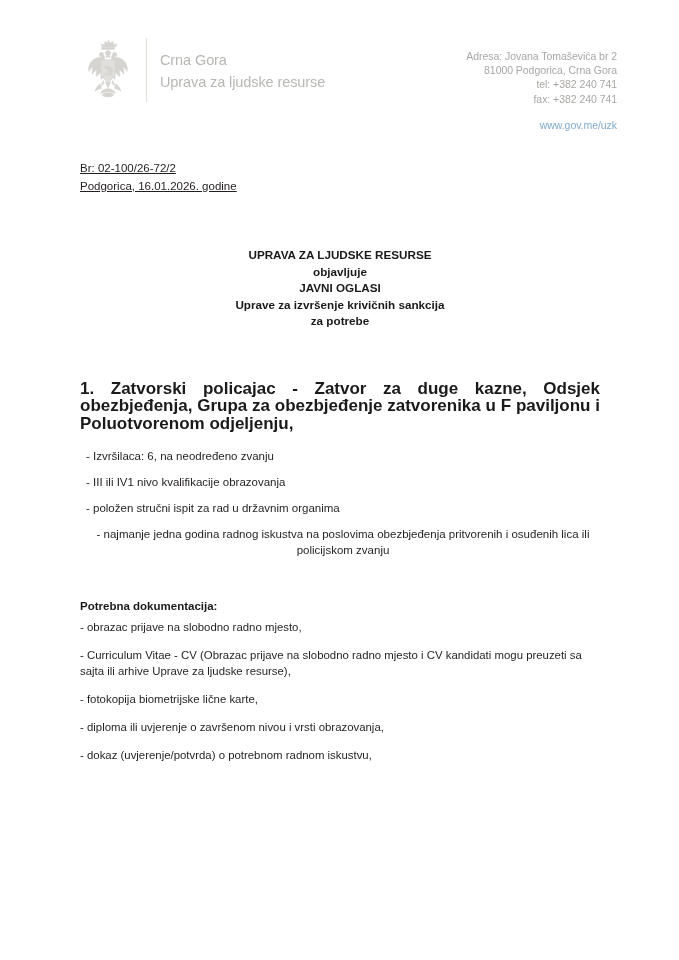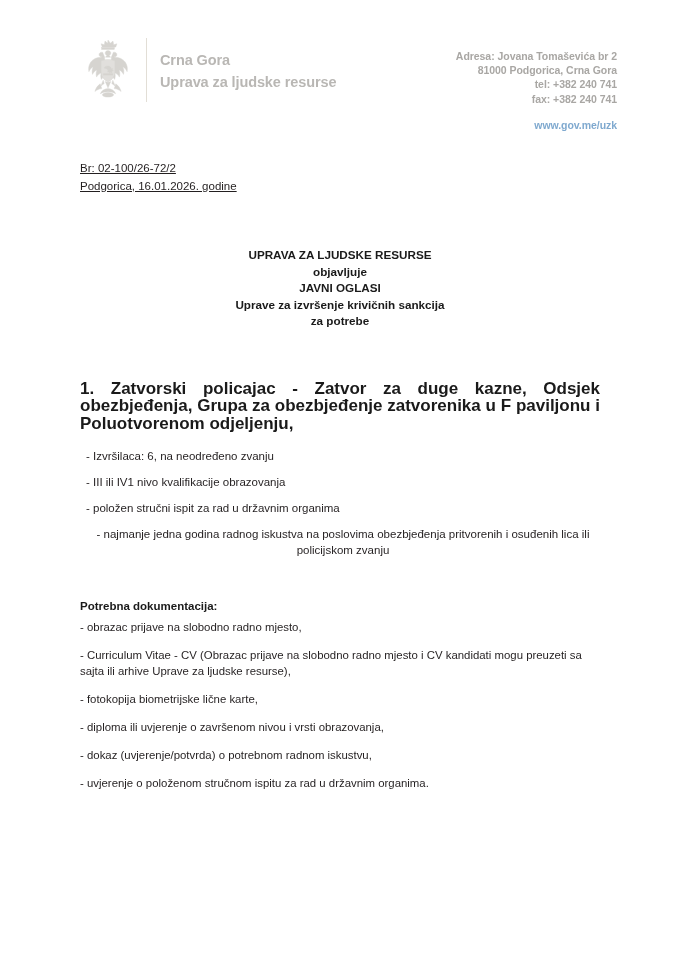--- a/index.html
+++ b/index.html
@@ -26,21 +26,20 @@
   
   .letterhead {
     position: absolute;
     top: 36px;
     left: 82px;
     right: 62px;
     height: 100px;
     display: flex;
     align-items: flex-start;
     justify-content: space-between;
-    font-weight: bold;
   }
 
   .brand {
     display: flex;
     align-items: stretch;
     height: 68px;
   }
 
   .emblem {
     width: 52px;
@@ -242,17 +241,16 @@
     </div>
 
     <div class="docs-heading">Potrebna dokumentacija:</div>
 
     <div class="docs-list">
       <div class="doc">- obrazac prijave na slobodno radno mjesto,</div>
       <div class="doc">- Curriculum Vitae - CV (Obrazac prijave na slobodno radno mjesto i CV kandidati mogu preuzeti sa sajta ili arhive Uprave za ljudske resurse),</div>
       <div class="doc">- fotokopija biometrijske lične karte,</div>
       <div class="doc">- diploma ili uvjerenje o završenom nivou i vrsti obrazovanja,</div>
       <div class="doc">- dokaz (uvjerenje/potvrda) o potrebnom radnom iskustvu,</div>
-      <div class="doc">- uvjerenje o položenom stručnom ispitu za rad u državnim organima.</div>
     </div>
 
   </div>
 </div>
 
 </body></html>

